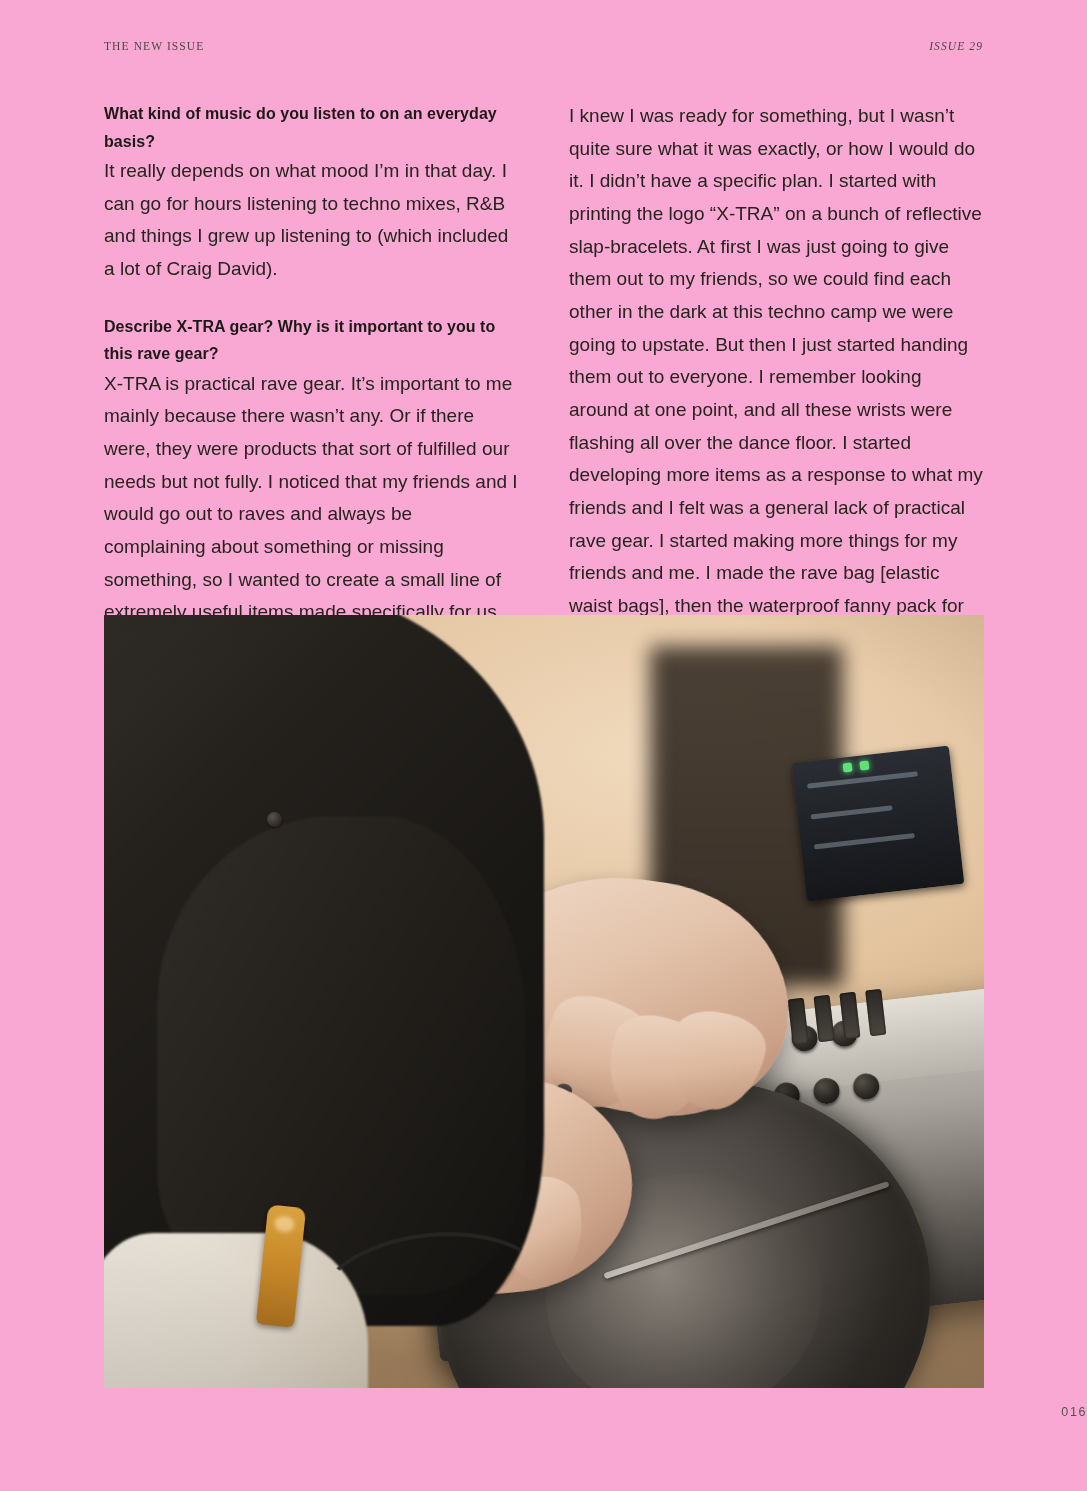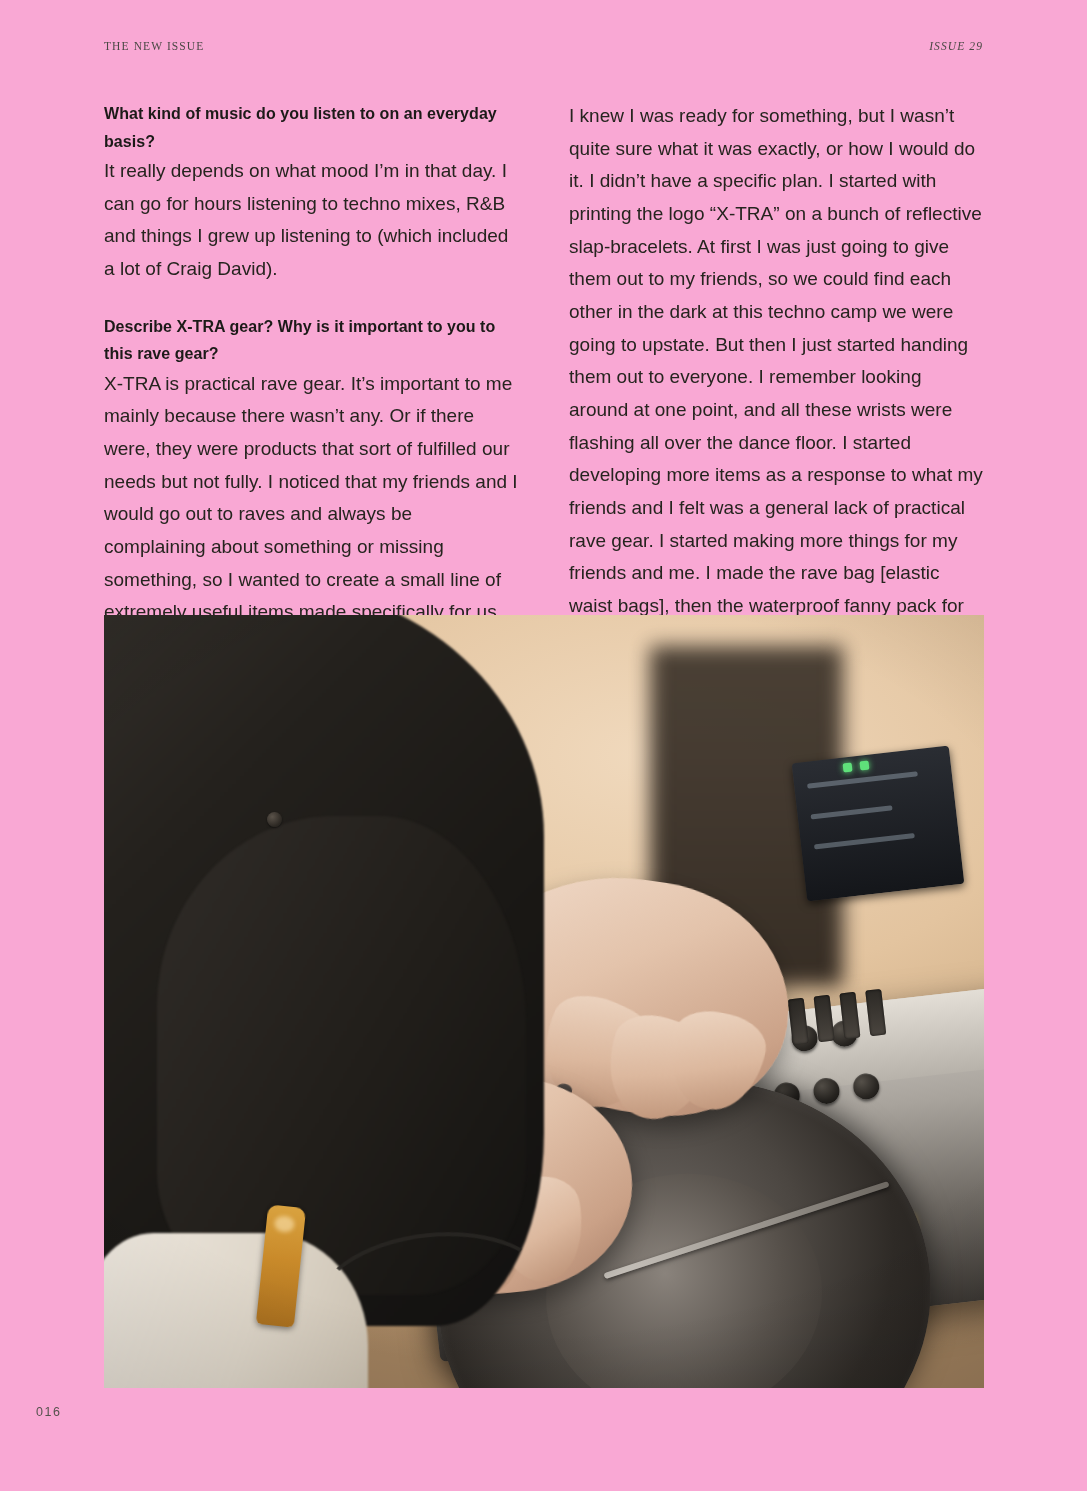--- a/index.html
+++ b/index.html
@@ -344,25 +344,24 @@
       radial-gradient(120% 95% at 50% 45%, rgba(0,0,0,0) 50%, rgba(0,0,0,.28) 100%);
     pointer-events: none;
   }
 
   
   .folio {
     position: absolute;
     left: 0;
     right: 0;
     top: 1405px;
-    text-align: left;
+    text-align: right;
     font-size: 12.5px;
     letter-spacing: 1.6px;
     color: #55524d;
-    margin-left: 36px;
   }
 </style>
 </head>
 <body>
 
 <div class="page">
 
   <div class="runhead left">THE NEW ISSUE</div>
   <div class="runhead right">ISSUE 29</div>
 

